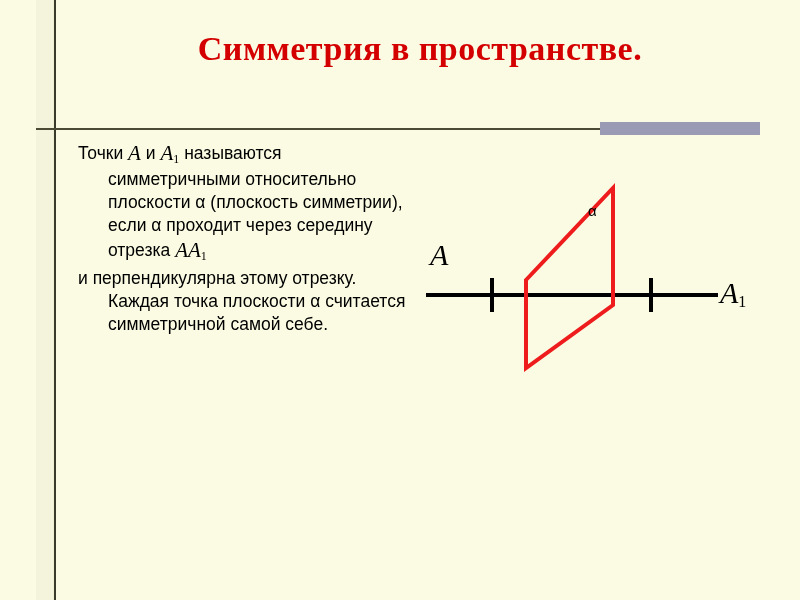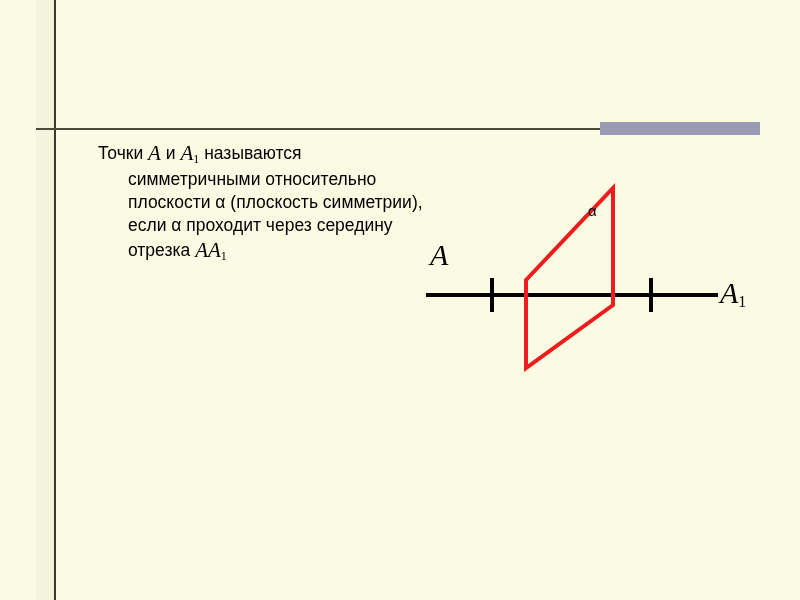--- a/index.html
+++ b/index.html
@@ -69,21 +69,20 @@
 
   
   .body-text {
     position: absolute;
     left: 78px;
     top: 140px;
     width: 330px;
     font-size: 17.5px;
     line-height: 1.32;
     color: #000;
-    margin-left: 20px;
   }
   .para {
     margin: 0 0 0 0;
     text-indent: 0;
   }
   .para .hang {
     display: block;
     padding-left: 30px;
     text-indent: -30px;
   }
@@ -136,33 +135,37 @@
 </style>
 </head>
 <body>
 
 <div class="slide">
 
   <div class="left-band">
     <div class="left-band-inner"></div>
   </div>
 
+  <div class="title">Симметрия в пространстве.</div>
 
   <div class="rule"></div>
   <div class="rule-block"></div>
 
   <div class="body-text">
     <div class="para">
       <span class="hang"><span>Точки</span>
         <span class="mi">A</span>
         <span>и</span>
         <span class="mi"><span>A</span><sub>1</sub></span>
         <span>называются симметричными относительно плоскости α (плоскость симметрии), если α проходит через середину отрезка</span>
         <span class="mi"><span>AA</span><sub>1</sub></span>
       </span>
+    </div>
+    <div class="para para2">
+      <span class="hang">и перпендикулярна этому отрезку. Каждая точка плоскости α считается симметричной самой себе.</span>
     </div>
   </div>
 
   <div class="figure">
     <svg width="380" height="250" viewBox="0 0 380 250">
 
       <line x1="18" y1="135" x2="310" y2="135" stroke="#000000" stroke-width="4"></line>
 
       <line x1="84" y1="118" x2="84" y2="152" stroke="#000000" stroke-width="4"></line>
       <line x1="243" y1="118" x2="243" y2="152" stroke="#000000" stroke-width="4"></line>

